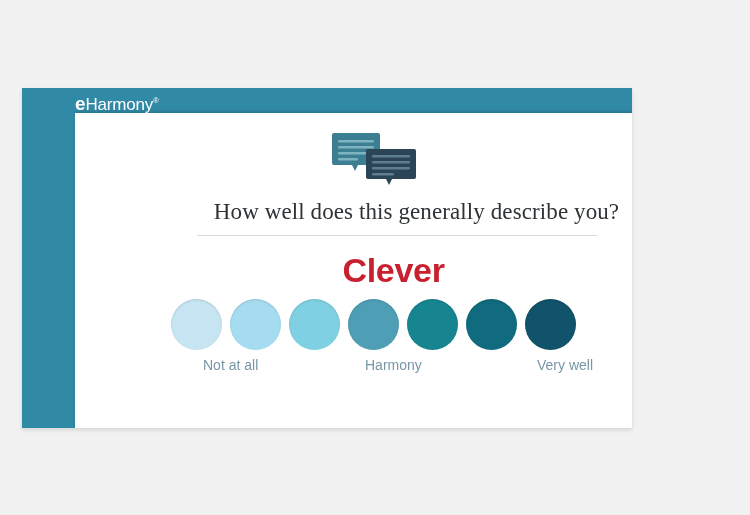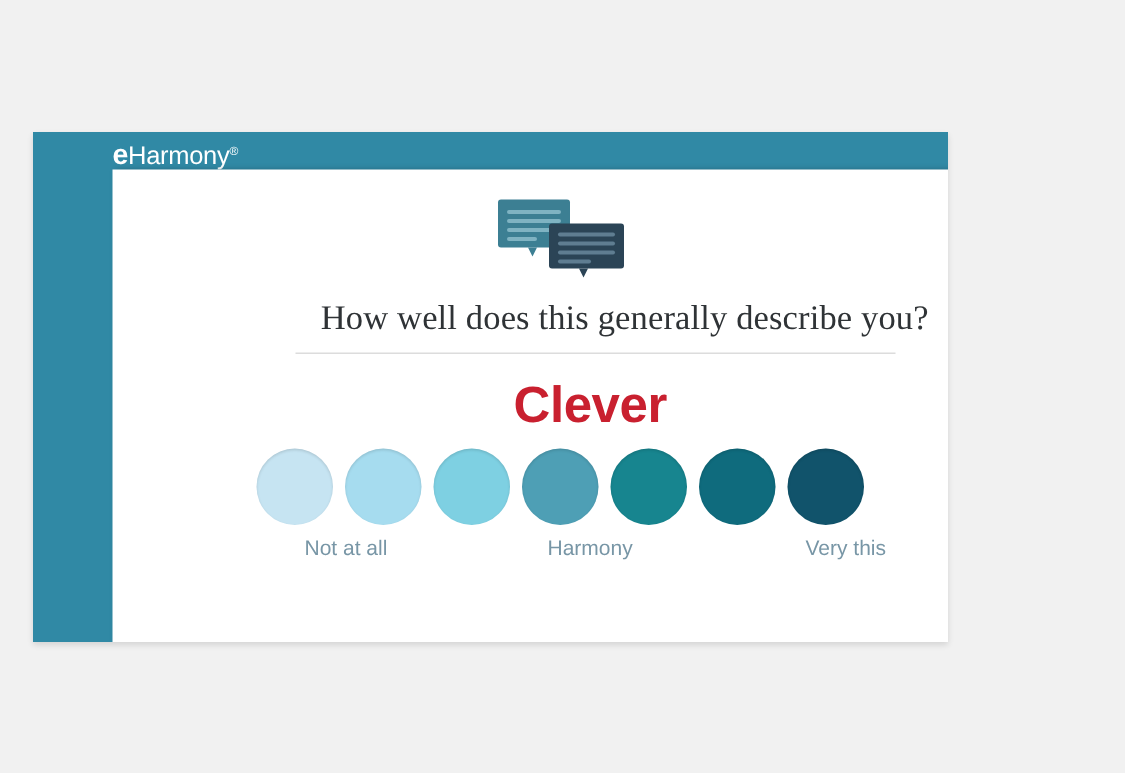--- a/index.html
+++ b/index.html
@@ -195,17 +195,17 @@
       <div class="scale-option" style="background: rgb(126, 208, 226);"></div>
       <div class="scale-option" aria-label="Somewhat" style="background: rgb(78, 159, 181);"></div>
       <div class="scale-option" style="background: rgb(23, 133, 143);"></div>
       <div class="scale-option" style="background: rgb(15, 107, 125);"></div>
       <div class="scale-option" aria-label="Very well" style="background: rgb(17, 83, 107);"></div>
     </div>
 
     <div id="scale-labels">
       <div class="scale-label" id="scale-label-low" style="color: rgb(120, 150, 166);">Not at all</div>
       <div class="scale-label" id="scale-label-mid" style="color: rgb(120, 150, 166);">Harmony</div>
-      <div class="scale-label" id="scale-label-high" style="color: rgb(120, 150, 166);">Very this</div>
+      <div class="scale-label" id="scale-label-high" style="color: rgb(120, 150, 166);">Very well</div>
     </div>
 
   </div>
 </div>
 
 </body></html>

